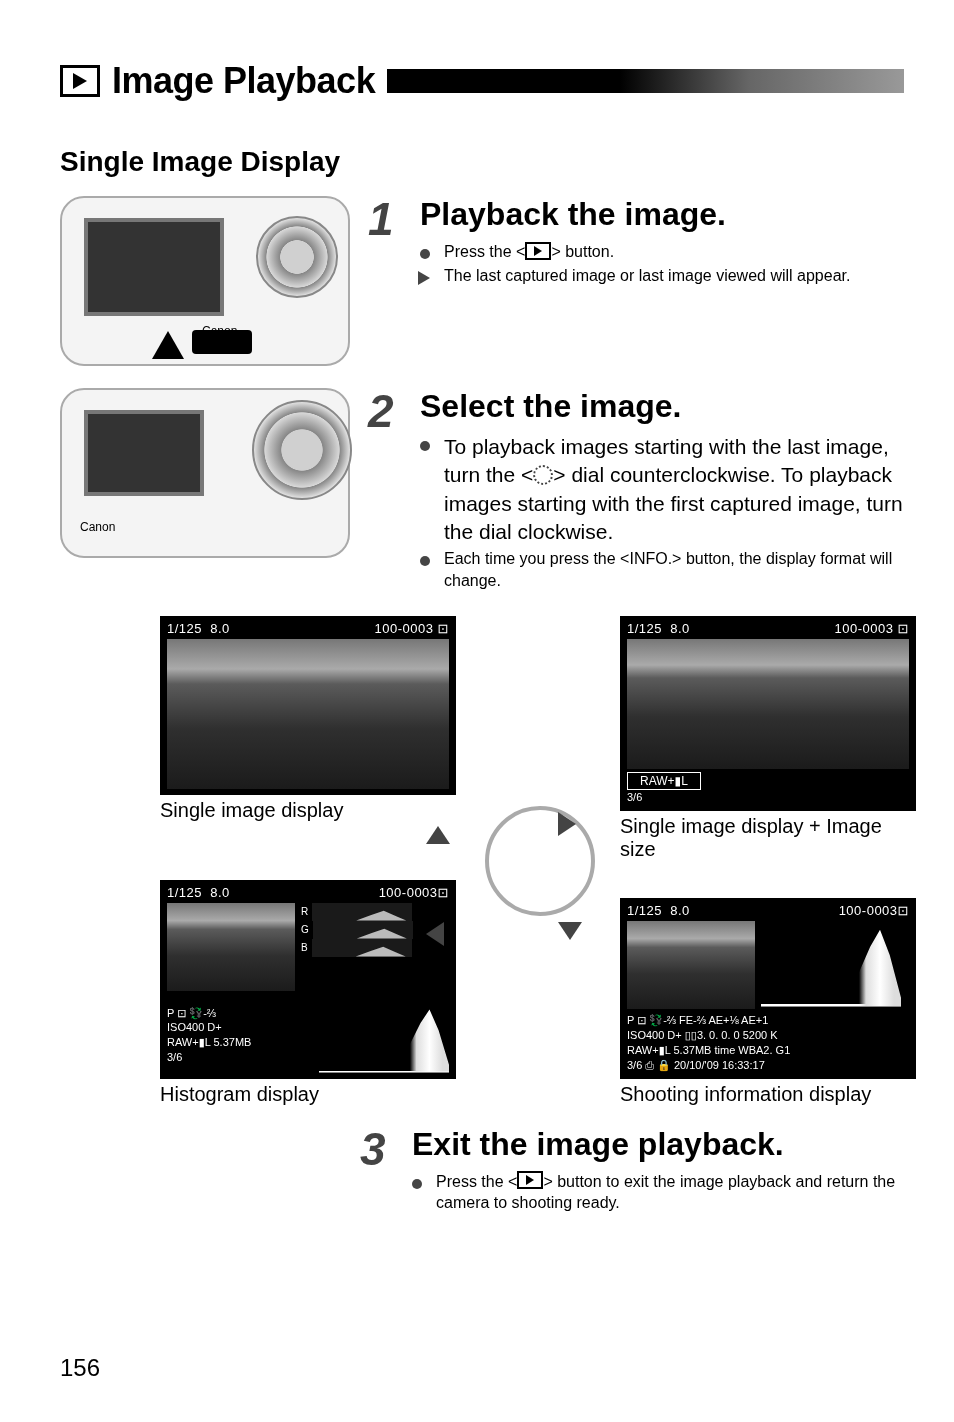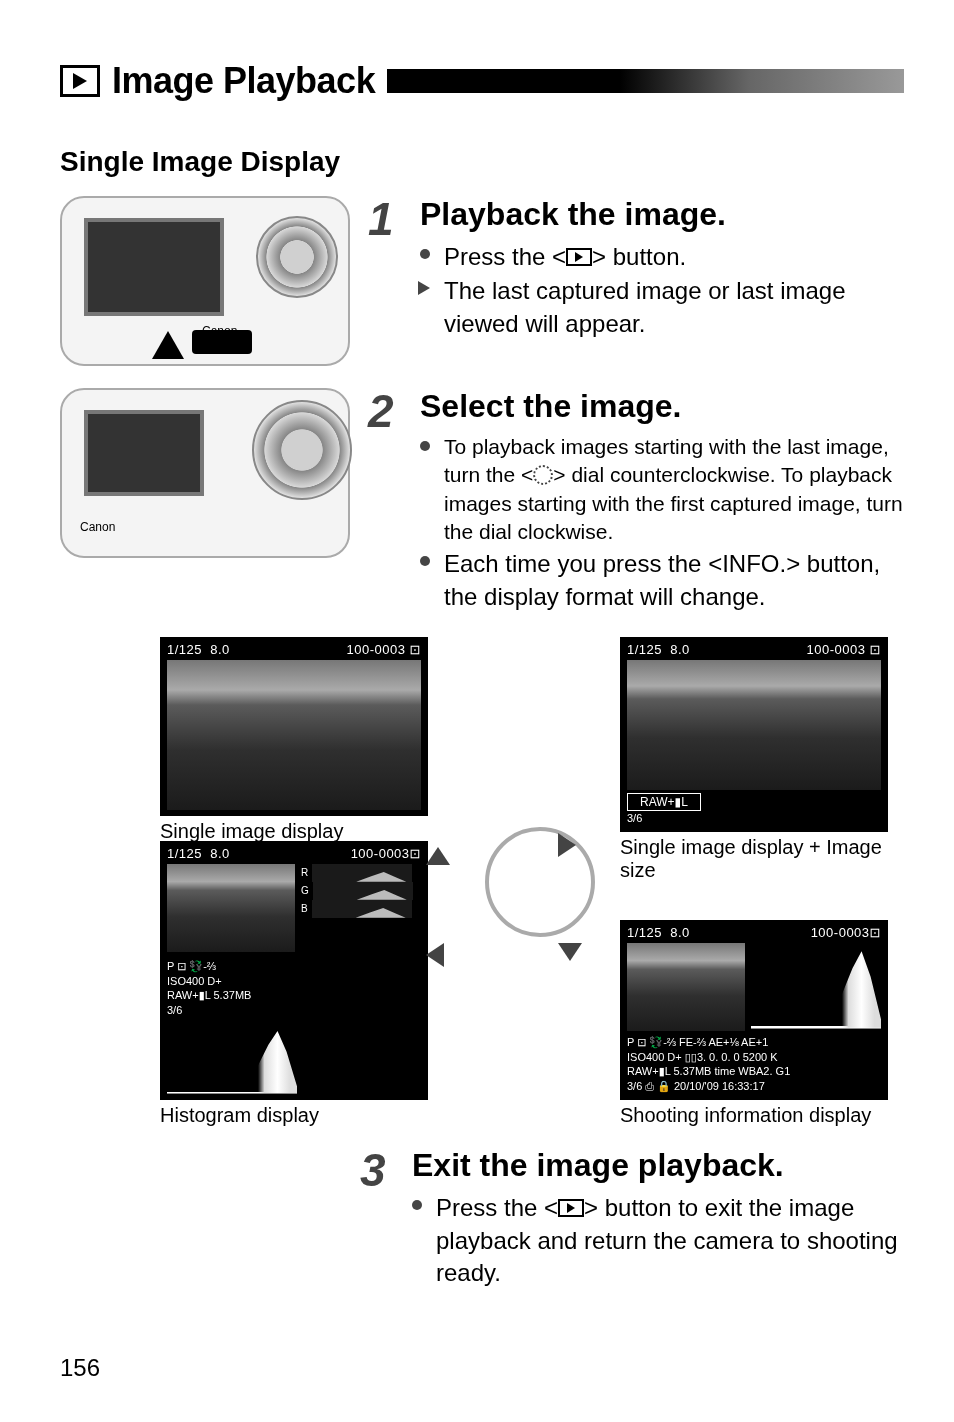--- a/index.html
+++ b/index.html
@@ -47,42 +47,42 @@
   .cam-illustration.two .dial .ring {
     width:100px; height:100px; margin-top:10px;
   }
   .step-num {
     font-size: 46px; font-weight: 900; color: #444; width: 34px; flex: 0 0 34px;
     font-style: italic; line-height: 1;
   }
   .step-body { flex:1; }
   .step-title { font-size: 32px; font-weight: 700; margin-bottom: 8px; }
   .bullets { list-style: none; padding-left: 20px; }
-  .bullets li { font-size: 24px; line-height: 1.35; position: relative; padding-left: 4px; margin-bottom:2px;}
+  .bullets li { font-size: 16px; line-height: 1.35; position: relative; padding-left: 4px; margin-bottom:2px;}
   .bullets li .b-dot {
     position:absolute; left:-20px; top:8px; width:10px; height:10px; border-radius:50%; background:#454545;
   }
   .bullets li .b-arrow {
     position:absolute; left:-22px; top:6px; width:0;height:0;border-top:7px solid transparent;border-bottom:7px solid transparent;border-left:12px solid #454545;
   }
   .inline-icon {
     display:inline-block; vertical-align:middle; width:26px; height:18px; border:2px solid #000; position:relative; top:-2px;
   }
   .inline-icon::after {
     content:""; position:absolute; left:7px; top:2px; width:0;height:0;
     border-top:5px solid transparent;border-bottom:5px solid transparent;border-left:8px solid #000;
   }
   .inline-circle {
     display:inline-block; vertical-align:middle; width:20px; height:20px; border-radius:50%; border:2px dotted #444; position:relative; top:-2px;
   }
   
   .cycle-wrap { position: relative; width: 760px; margin: 12px 0 20px 100px; height: 490px; }
   .cycle-wrap .cell { position:absolute; width: 300px; }
   .cycle-wrap .cell .screen {
-    width: 268px; background:#000; color:#fff; font-size:12px; padding:5px 7px 6px 7px; position:relative;
+    width: 296px; background:#000; color:#fff; font-size:12px; padding:5px 7px 6px 7px; position:relative;
   }
   .cycle-wrap .cell .screen .topline { display:flex; justify-content:space-between; font-size:13px; letter-spacing:0.5px; padding-bottom:3px;}
   .cycle-wrap .cell .screen .sky {
     height: 150px; background: linear-gradient(#777 0%, #aaa 20%, #5b5b5b 30%, #2f2f2f 60%, #1b1b1b 100%);
     position:relative; overflow:hidden;
   }
   .cycle-wrap .cell .screen .sky.small { height: 88px; width: 128px; }
   .cycle-wrap .cell .screen .flex { display:flex; gap:6px; }
   .cycle-wrap .cell .caption { font-size:20px; margin-top:4px; text-align:left; }
   .cycle-wrap .cell.tl { left:0; top:0; }
@@ -222,21 +222,21 @@
           <div class="row">
               <span>G</span>
               <div class="bar"></div>
             </div>
           <div class="row">
               <span>B</span>
               <div class="bar"></div>
             </div>
         </div>
       </div>
-      <div class="flex" style="margin-top:4px;flex-direction:column;">
+      <div class="flex" style="margin-top:12px;">
         <div class="bot-lines" style="flex:1;">
           <div>P ⊡ 💱-⅔</div>
           <div>ISO400  D+</div>
           <div>RAW+▮L  5.37MB</div>
           <div>3/6</div>
         </div>
         <div class="histo"></div>
       </div>
     </div>
     <div class="caption">Histogram display</div>

